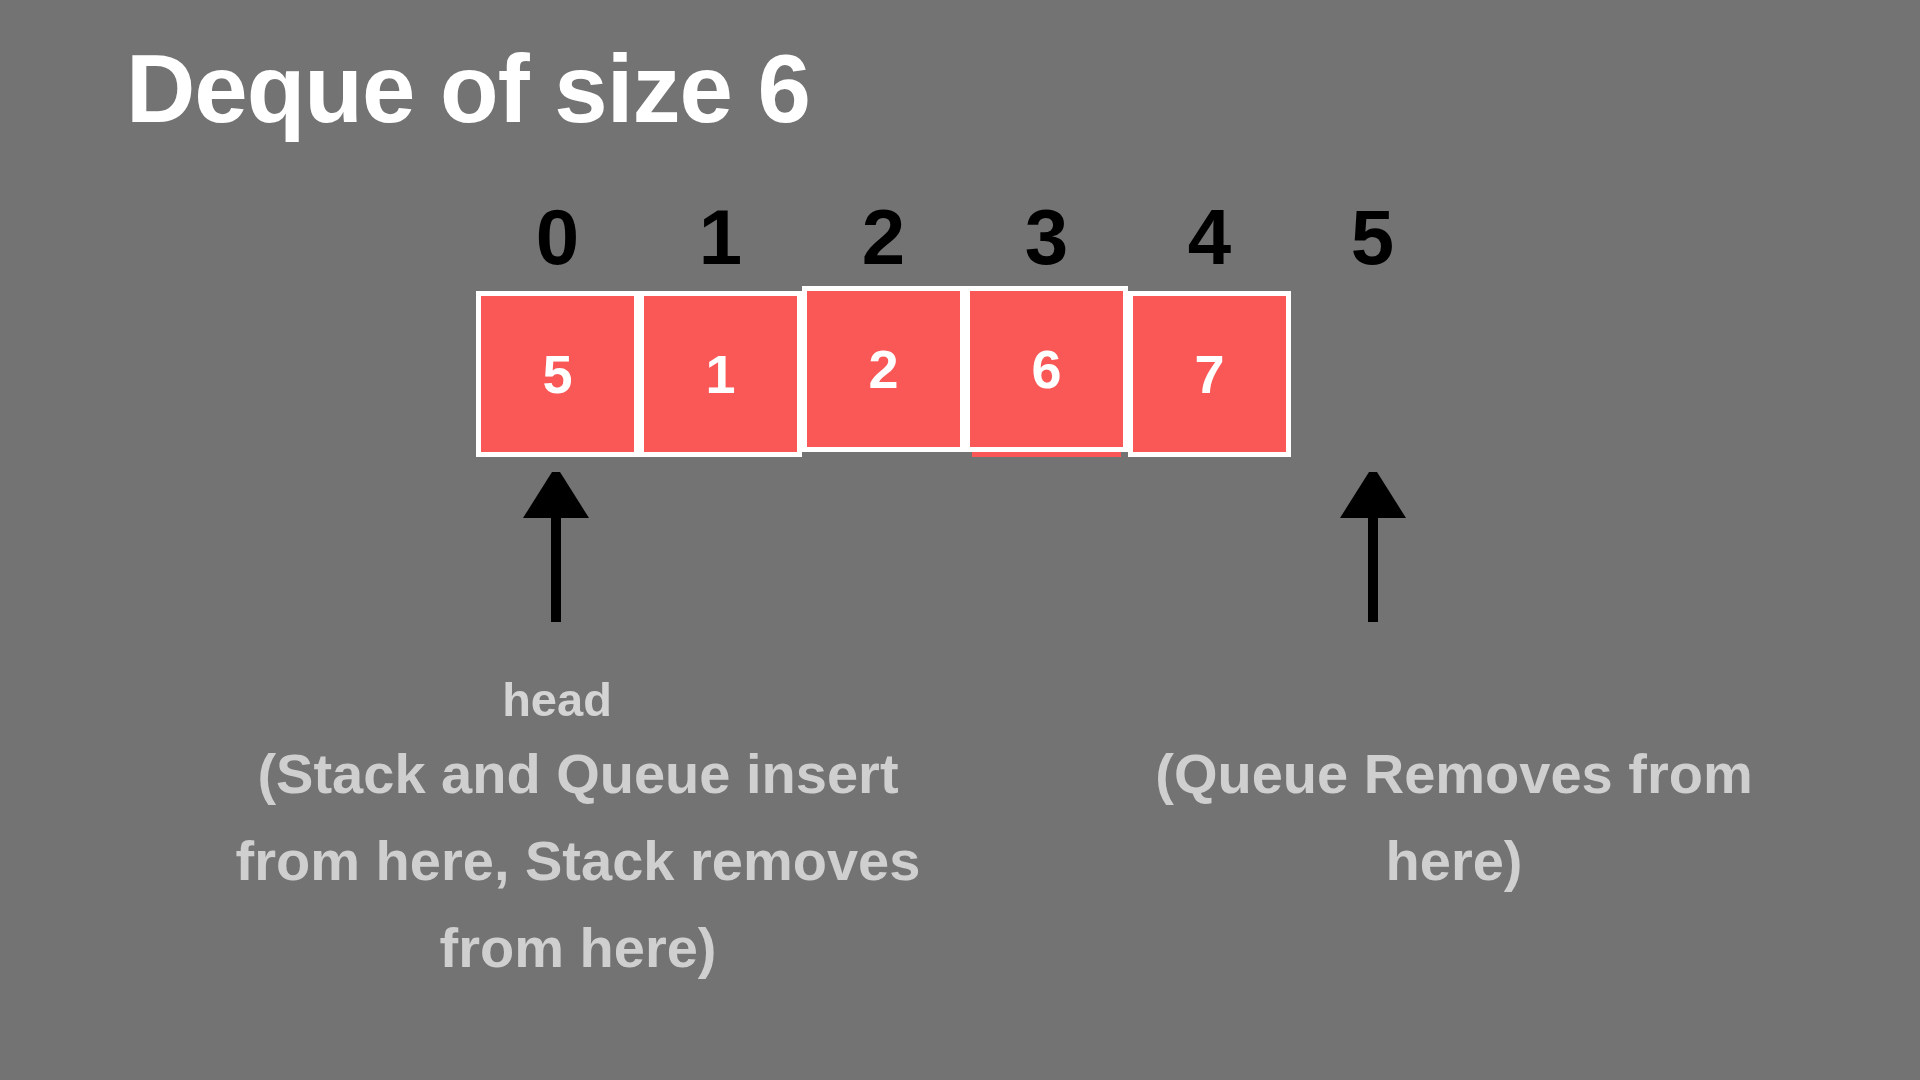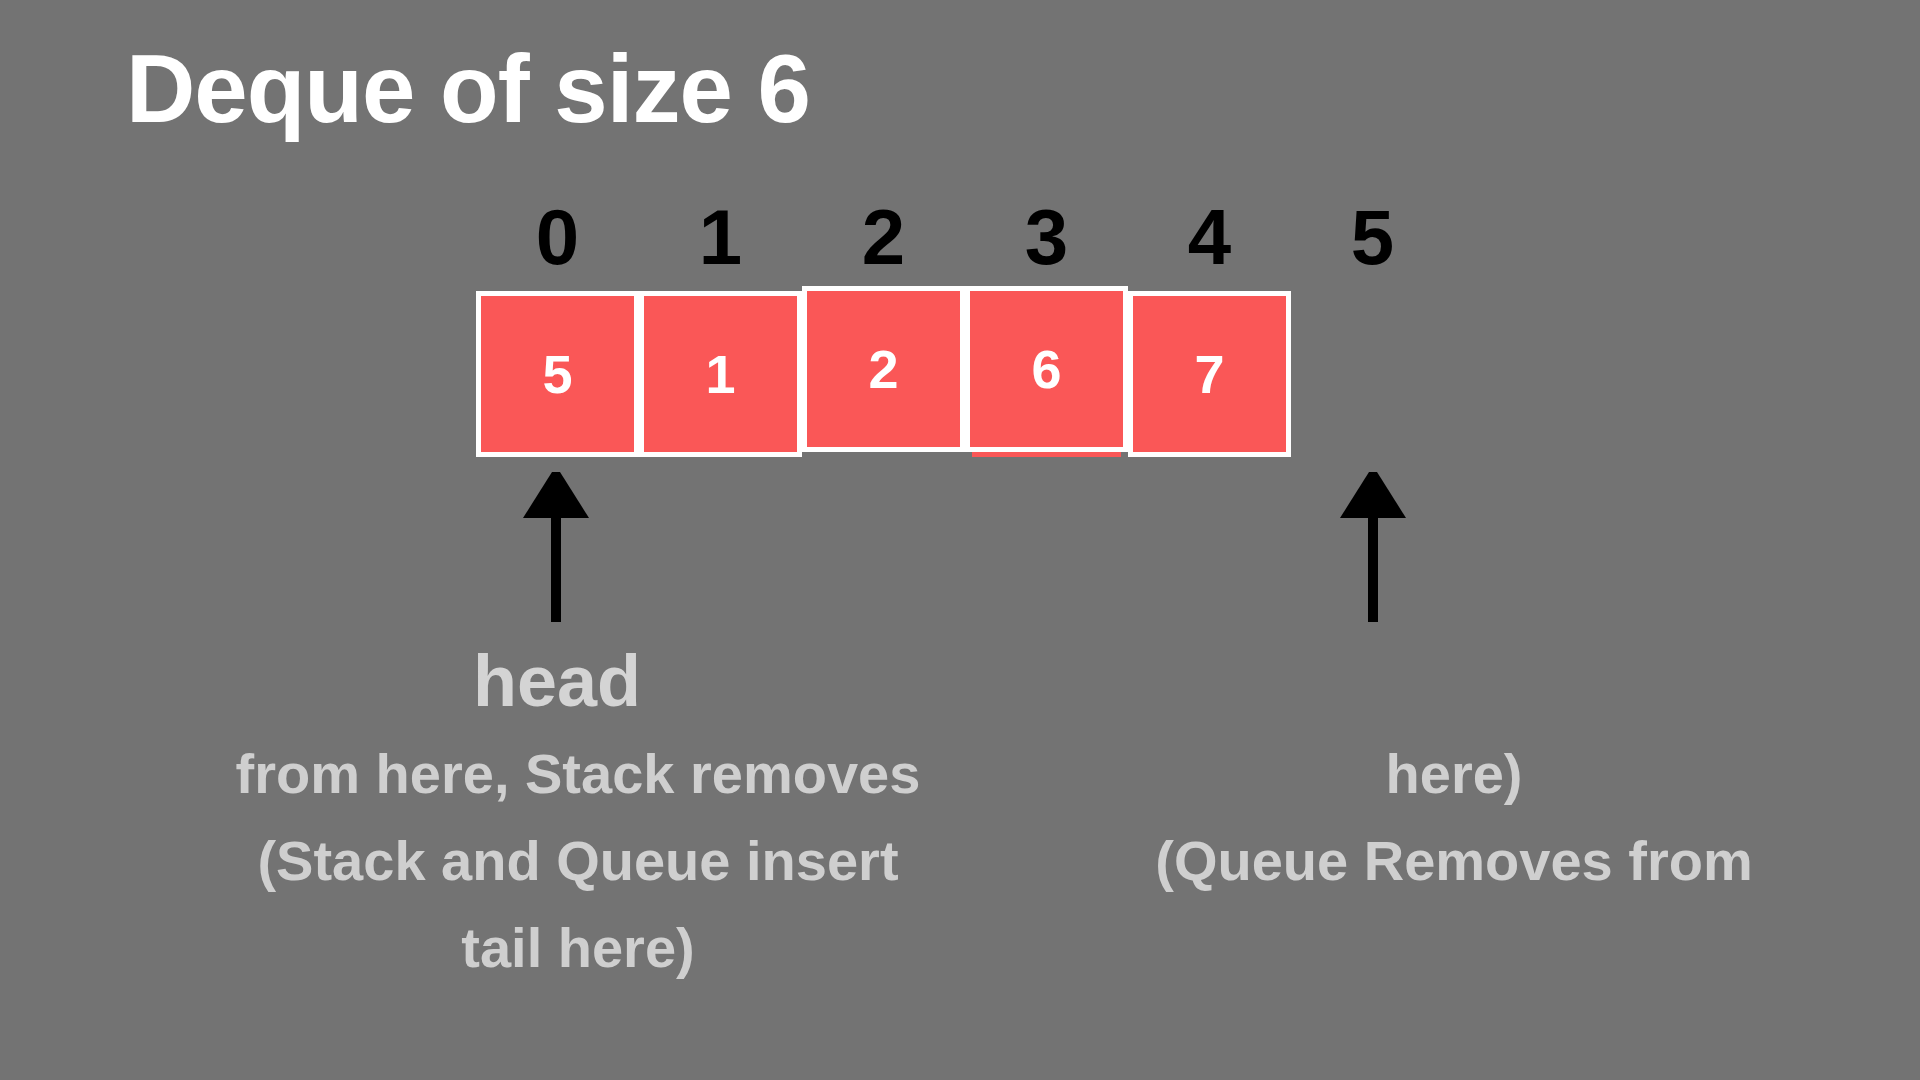--- a/index.html
+++ b/index.html
@@ -87,23 +87,23 @@
   .arrow-shaft{
     width:10px; height:120px;
     background:var(--arrow);
   }
   .arrow.head-arrow{ left:552px; }
   .arrow.tail-arrow{ left:1369px; }
 
   
   .annotation-label{
     position:absolute;
-    top:632px;
+    top:664px;
     transform:translateX(-50%);
-    font-size:72px; font-weight:700;
+    font-size:47px; font-weight:700;
     color:var(--label-text);
     white-space:nowrap;
   }
   .annotation-label.head{ left:553px; }
   .annotation-label.tail{ left:1367px; }
 
   .annotation-desc{
     position:absolute;
     top:722px;
     transform:translateX(-50%);
@@ -156,23 +156,23 @@
   </div>
 
   <div class="arrow tail-arrow">
     <div class="arrow-head"></div>
     <div class="arrow-shaft"></div>
   </div>
 
   <div class="annotation-label head">head</div>
 
   <div class="annotation-desc head">
+    <div>(Stack and Queue insert</div>
     <div>from here, Stack removes</div>
-    <div>(Stack and Queue insert</div>
-    <div>tail here)</div>
+    <div>from here)</div>
   </div>
 
   <div class="annotation-desc tail">
+    <div>(Queue Removes from</div>
     <div>here)</div>
-    <div>(Queue Removes from</div>
   </div>
 
 </div>
 
 </body></html>

